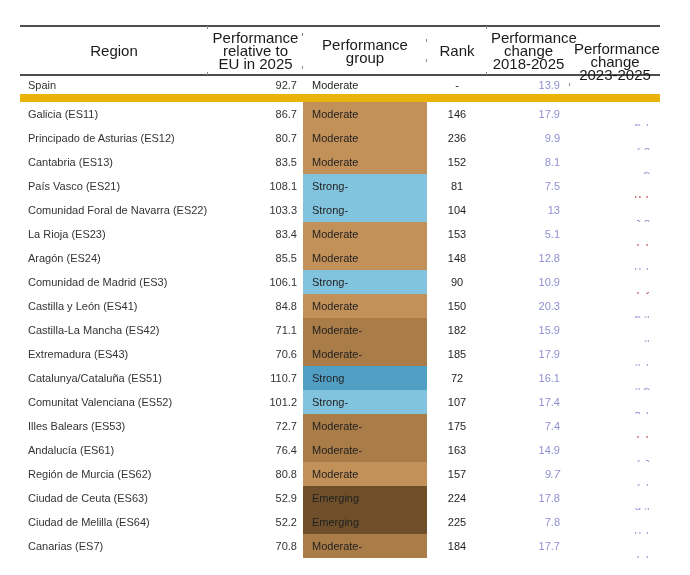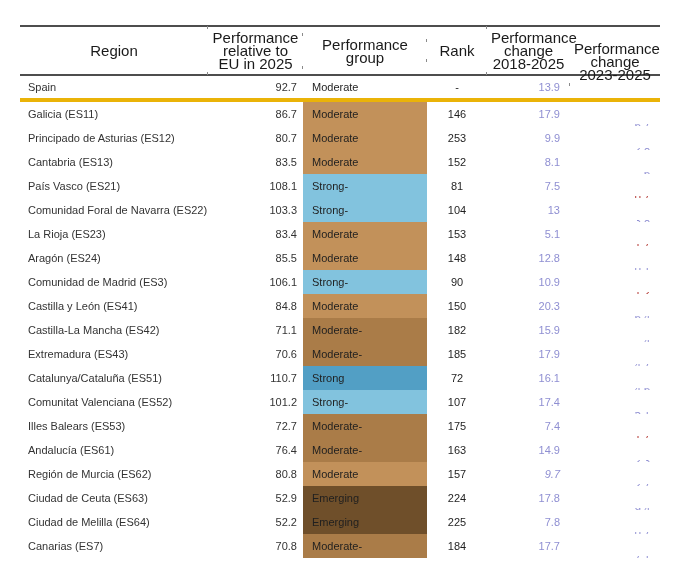--- a/index.html
+++ b/index.html
@@ -53,21 +53,21 @@
   .col-chg23  { width: 90px; margin-top: 22px; }
 
   .body-rows { }
   .data-row {
     display: flex;
     align-items: stretch;
     height: 24px;
   }
   .data-row.summary-row {
     height: 26px;
-    border-bottom: 4px solid #eab308;
+    border-bottom: 8px solid #eab308;
   }
   .cell {
     display: flex;
     align-items: center;
     font-size: 11px;
     color: #333333;
     overflow: hidden;
     white-space: nowrap;
   }
   .cell.region { padding-left: 8px; justify-content: flex-start; }
@@ -111,21 +111,21 @@
     <div class="cell rank col-rank">146</div>
     <div class="cell chg col-chg18" style="color: rgb(143, 143, 210);">17.9</div>
     <div class="cell chg col-chg23" style="color: rgb(143, 143, 210);">6.7</div>
   </div>
         <div class="data-row">
     <div class="cell region col-region">Principado de Asturias (ES12)</div>
     <div class="cell perf col-perf">80.7</div>
     <div class="cell group col-group" style="background: rgb(194, 145, 90);">
       <span>Moderate</span>
     </div>
-    <div class="cell rank col-rank">253</div>
+    <div class="cell rank col-rank">236</div>
     <div class="cell chg col-chg18" style="color: rgb(143, 143, 210);">9.9</div>
     <div class="cell chg col-chg23" style="color: rgb(143, 143, 210);">2.8</div>
   </div>
         <div class="data-row">
     <div class="cell region col-region">Cantabria (ES13)</div>
     <div class="cell perf col-perf">83.5</div>
     <div class="cell group col-group" style="background: rgb(194, 145, 90);">
       <span>Moderate</span>
     </div>
     <div class="cell rank col-rank">152</div>

